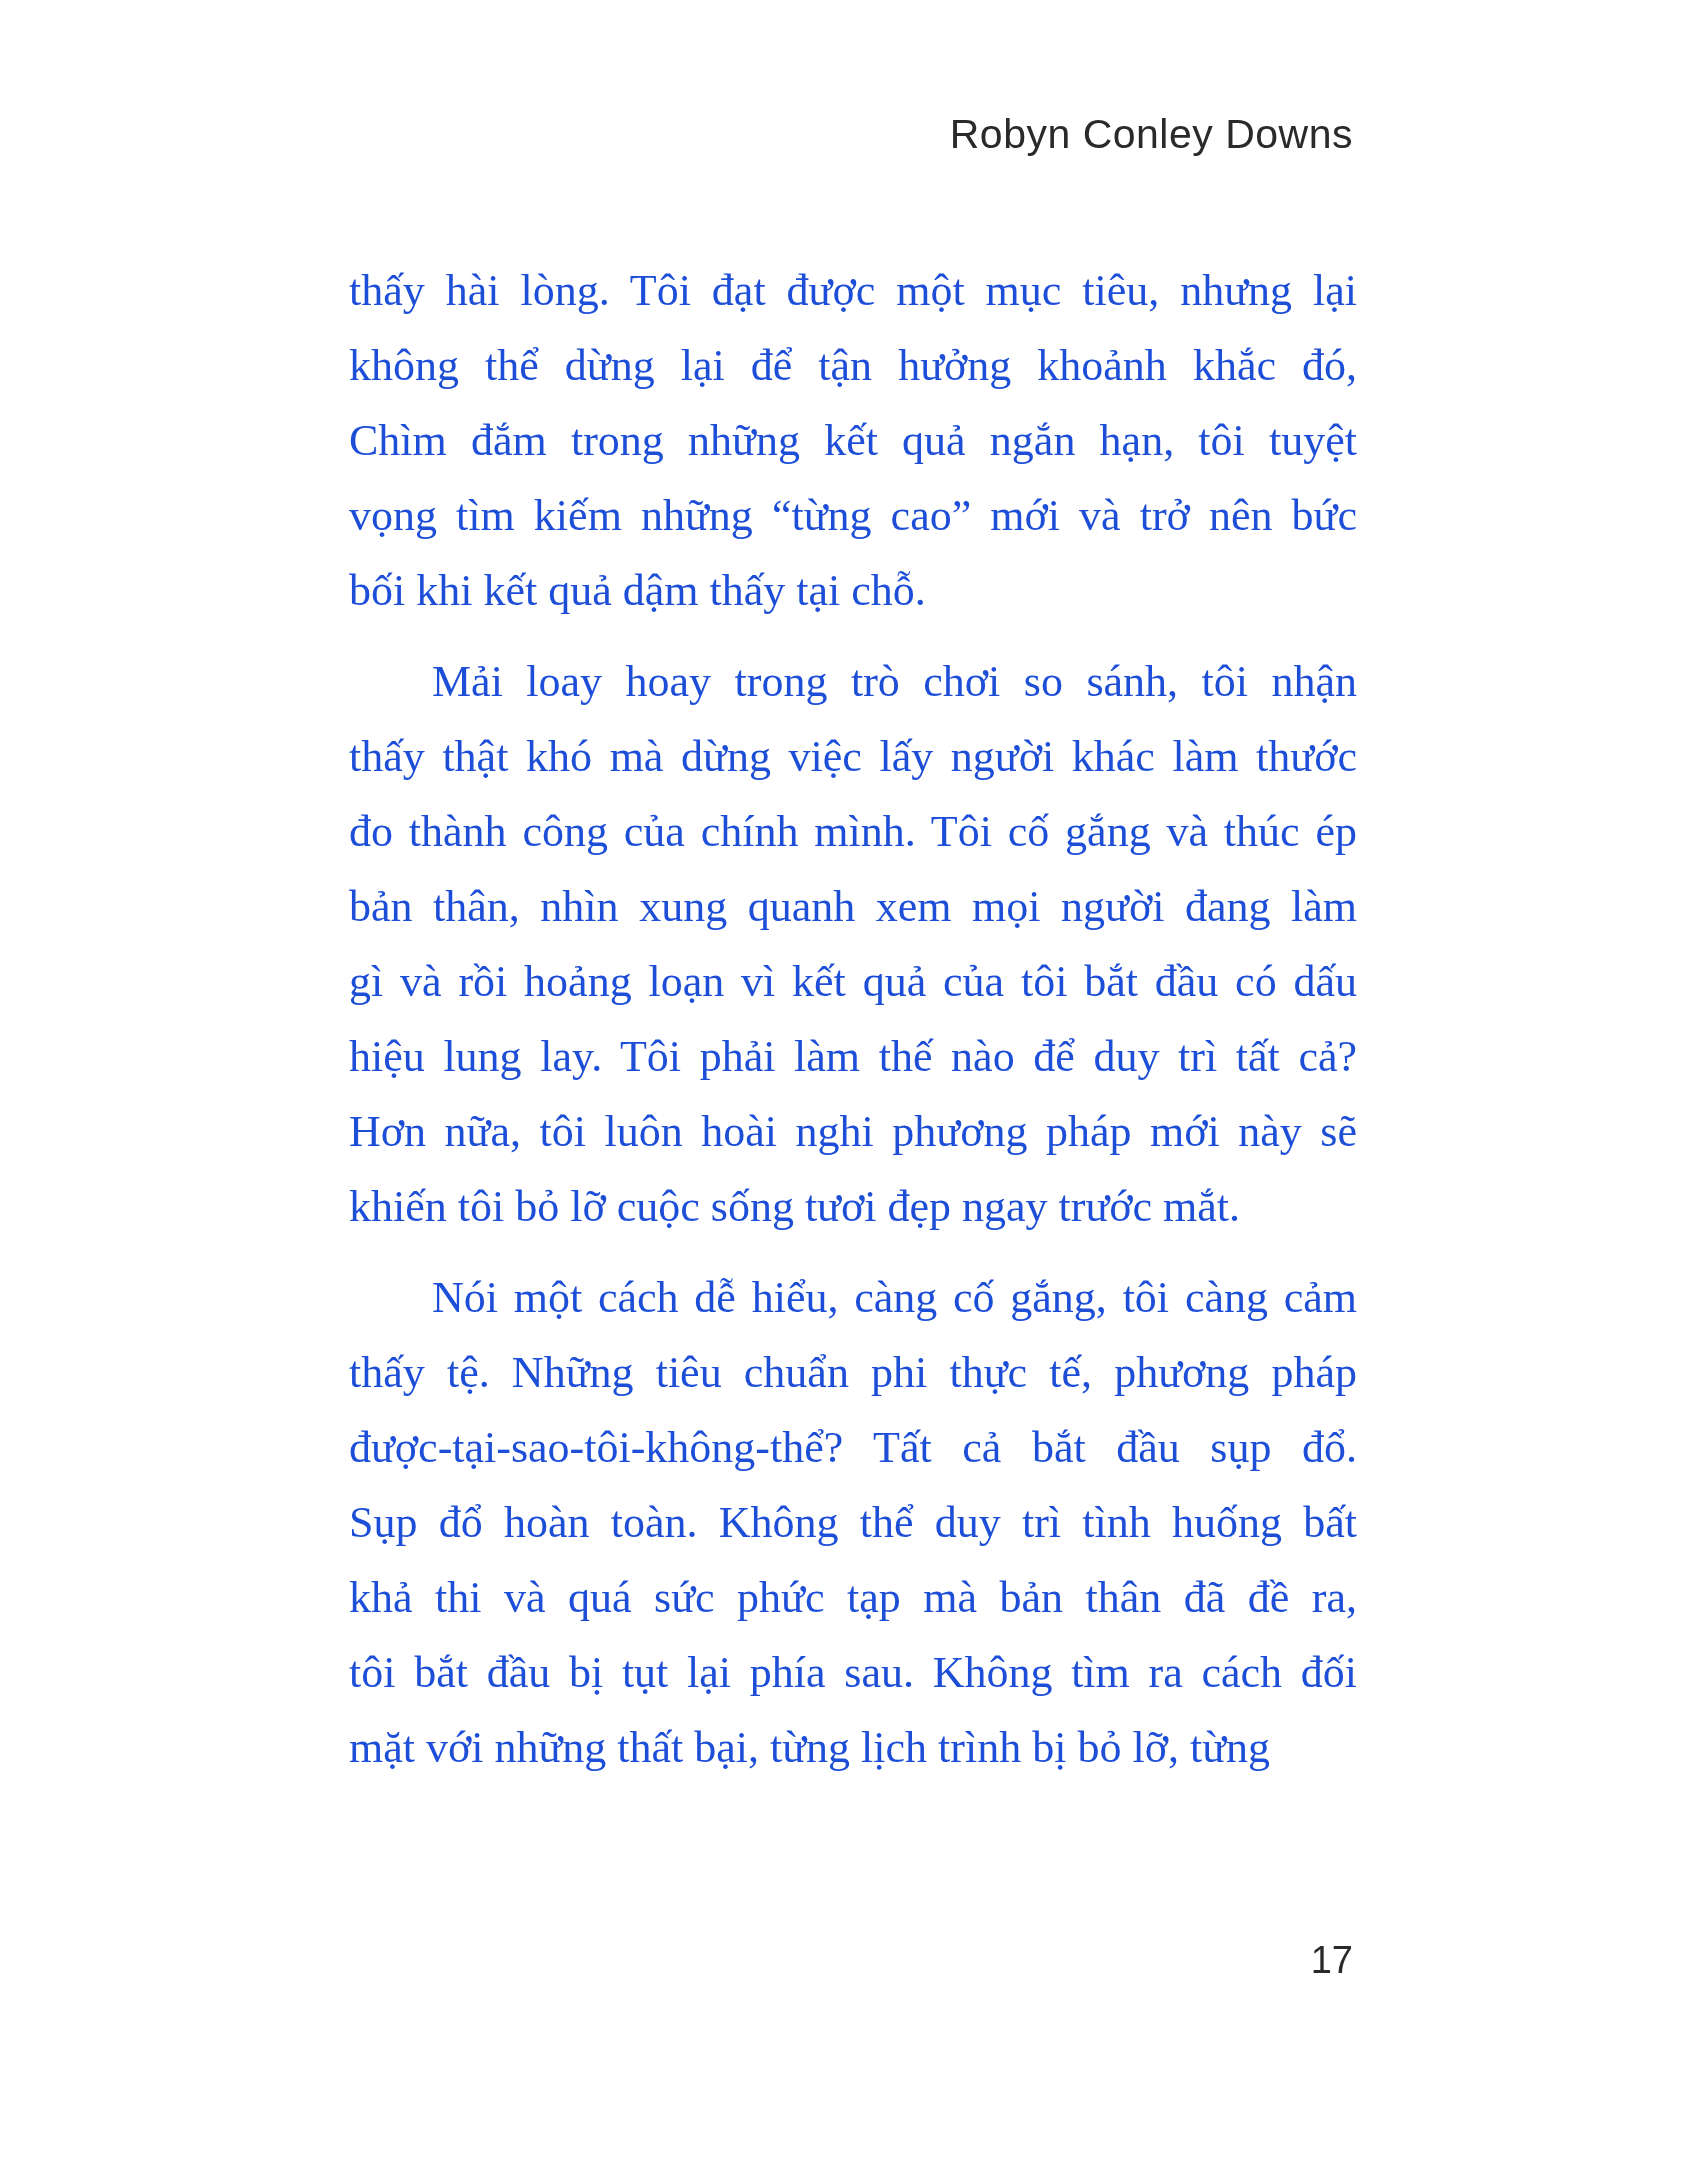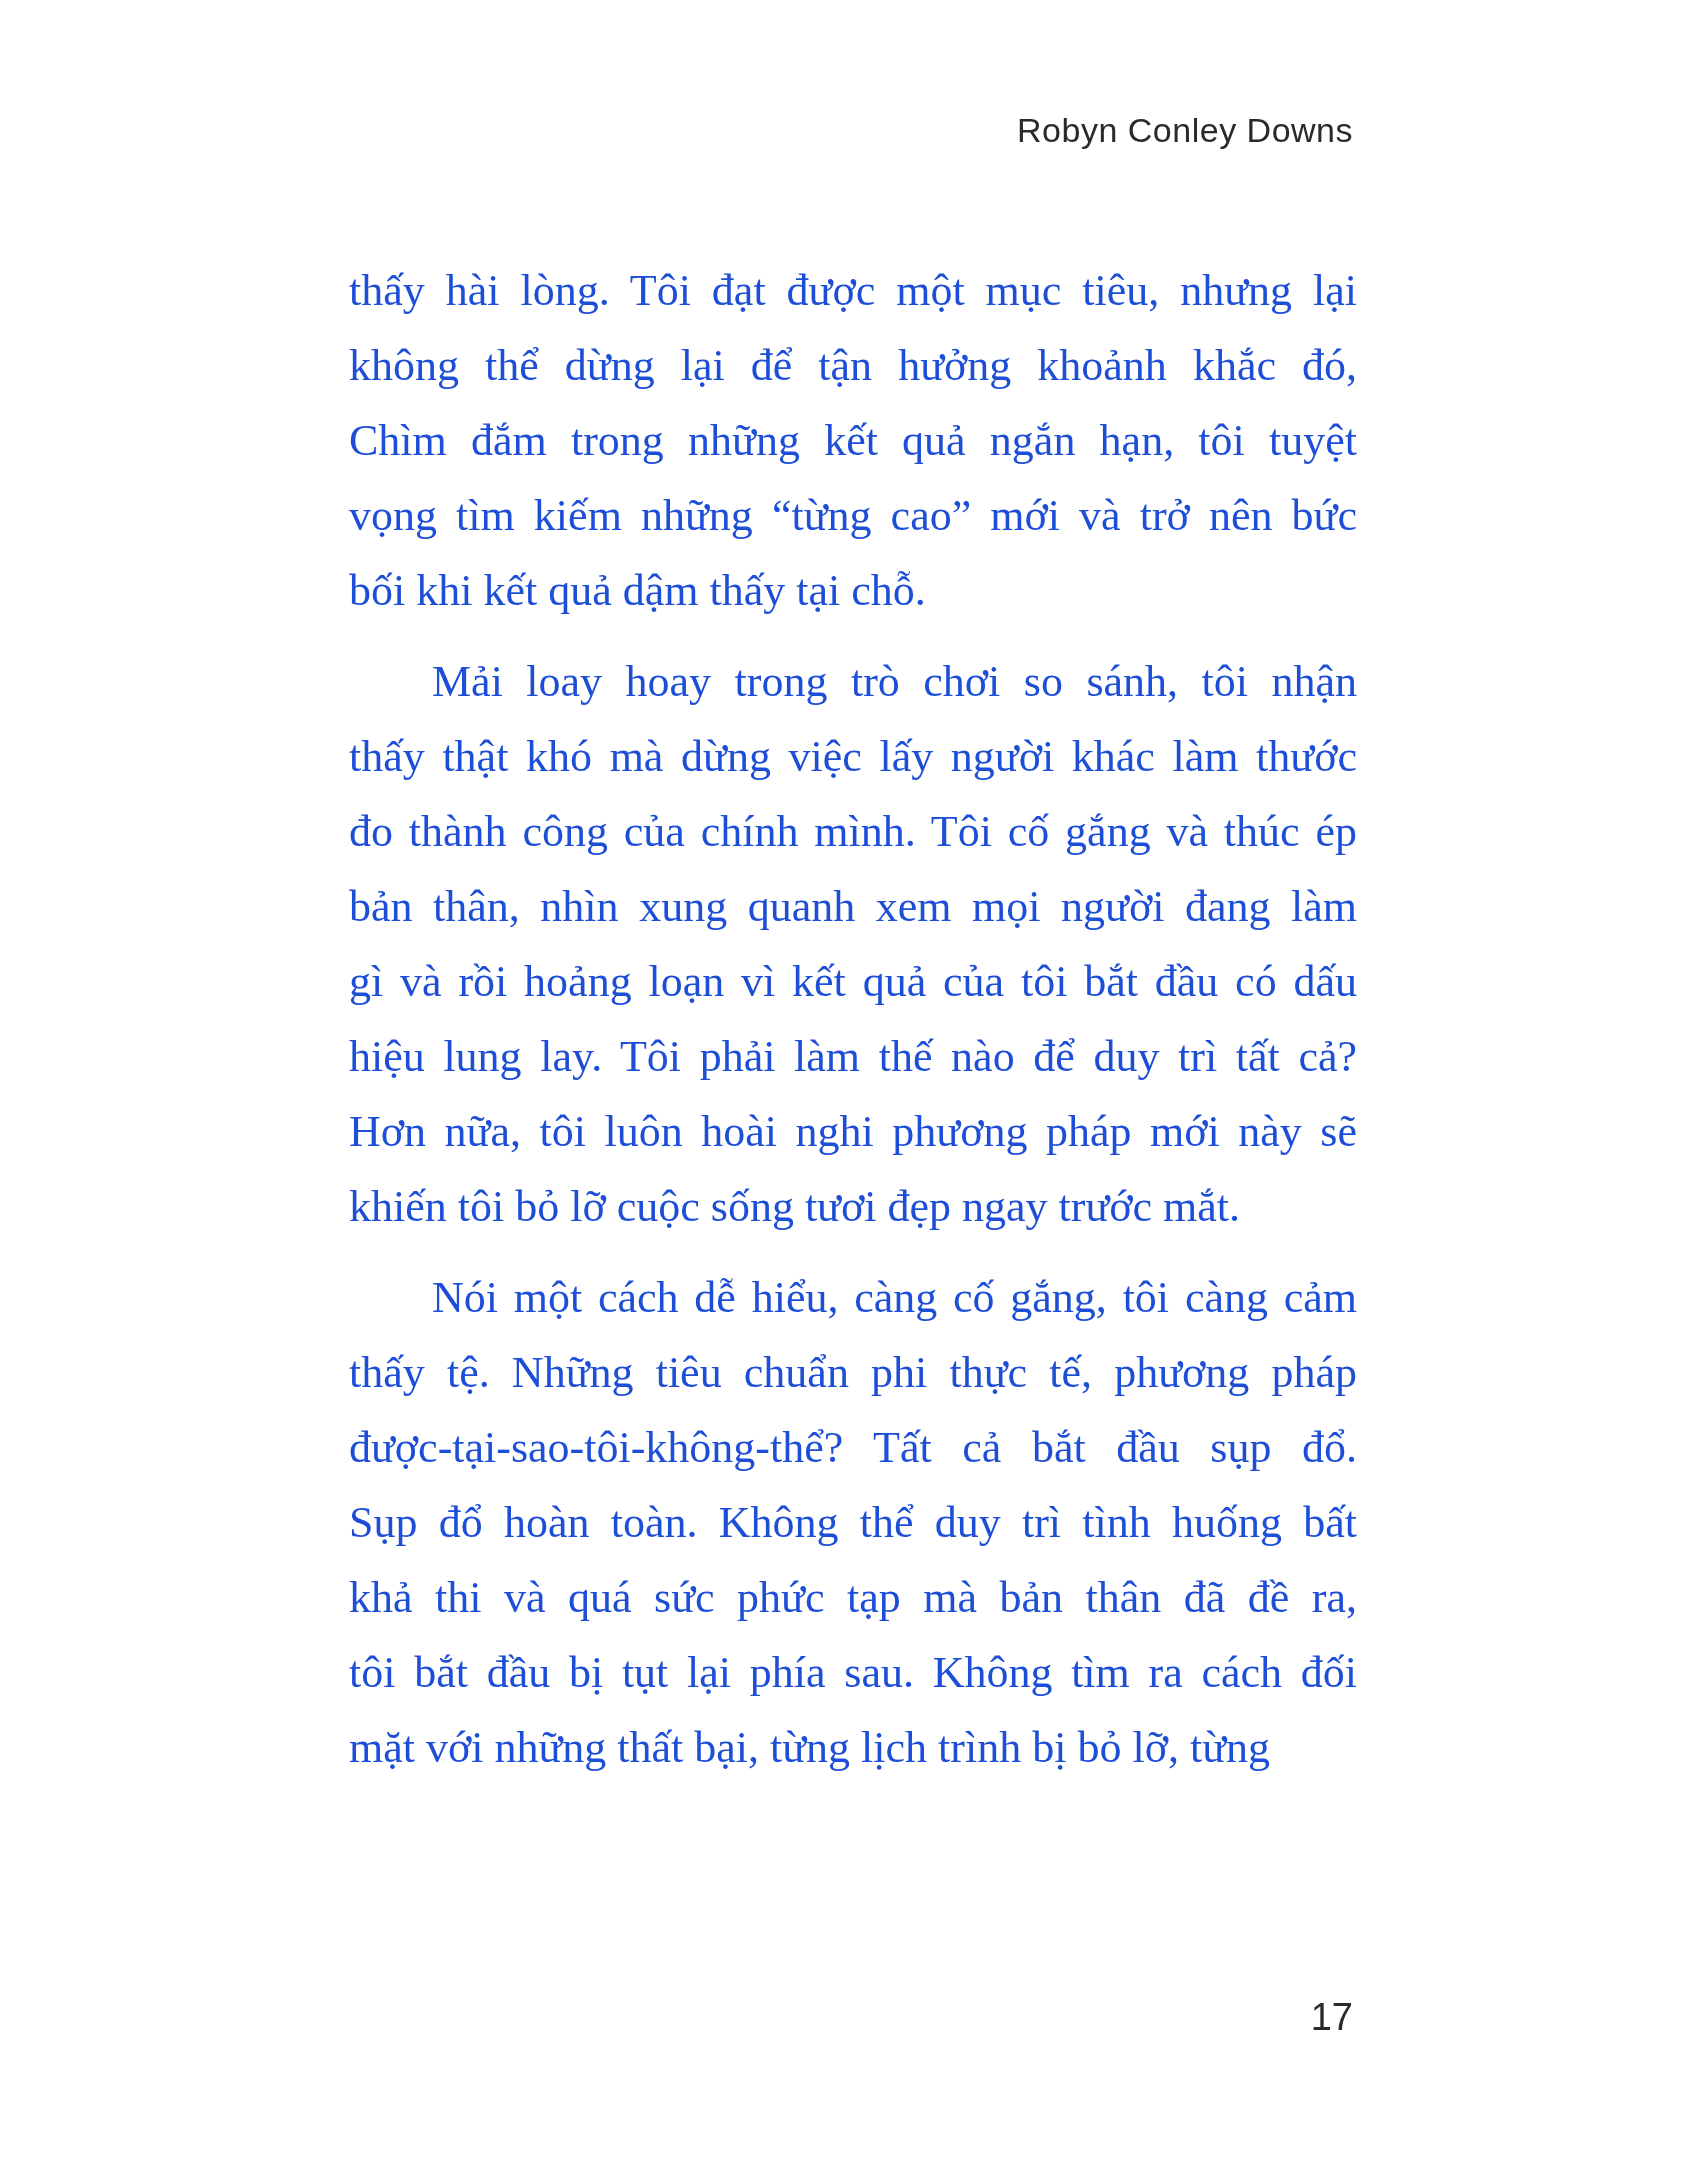--- a/index.html
+++ b/index.html
@@ -12,21 +12,21 @@
     width: 1683px;
     height: 2178px;
     background: #ffffff;
     overflow: hidden;
   }
   .running-header {
     position: absolute;
     top: 111px;
     right: 330px;
     font-family: "Liberation Sans", sans-serif;
-    font-size: 34px;
+    font-size: 41px;
     font-weight: 400;
     color: #2a2a2a;
     letter-spacing: 0.5px;
   }
   .content {
     position: absolute;
     top: 253px;
     left: 349px;
     width: 1008px;
     font-family: "Liberation Serif", "DejaVu Serif", serif;
@@ -49,21 +49,21 @@
   }
   .line.para-last {
     text-align-last: left;
     white-space: normal;
   }
   .line.indent {
     text-indent: 83px;
   }
   .page-number {
     position: absolute;
-    top: 1996px;
+    top: 1939px;
     right: 330px;
     font-family: "Liberation Sans", sans-serif;
     font-size: 38px;
     color: #2a2a2a;
   }
 </style>
 </head>
 <body>
 
 <div class="page">

